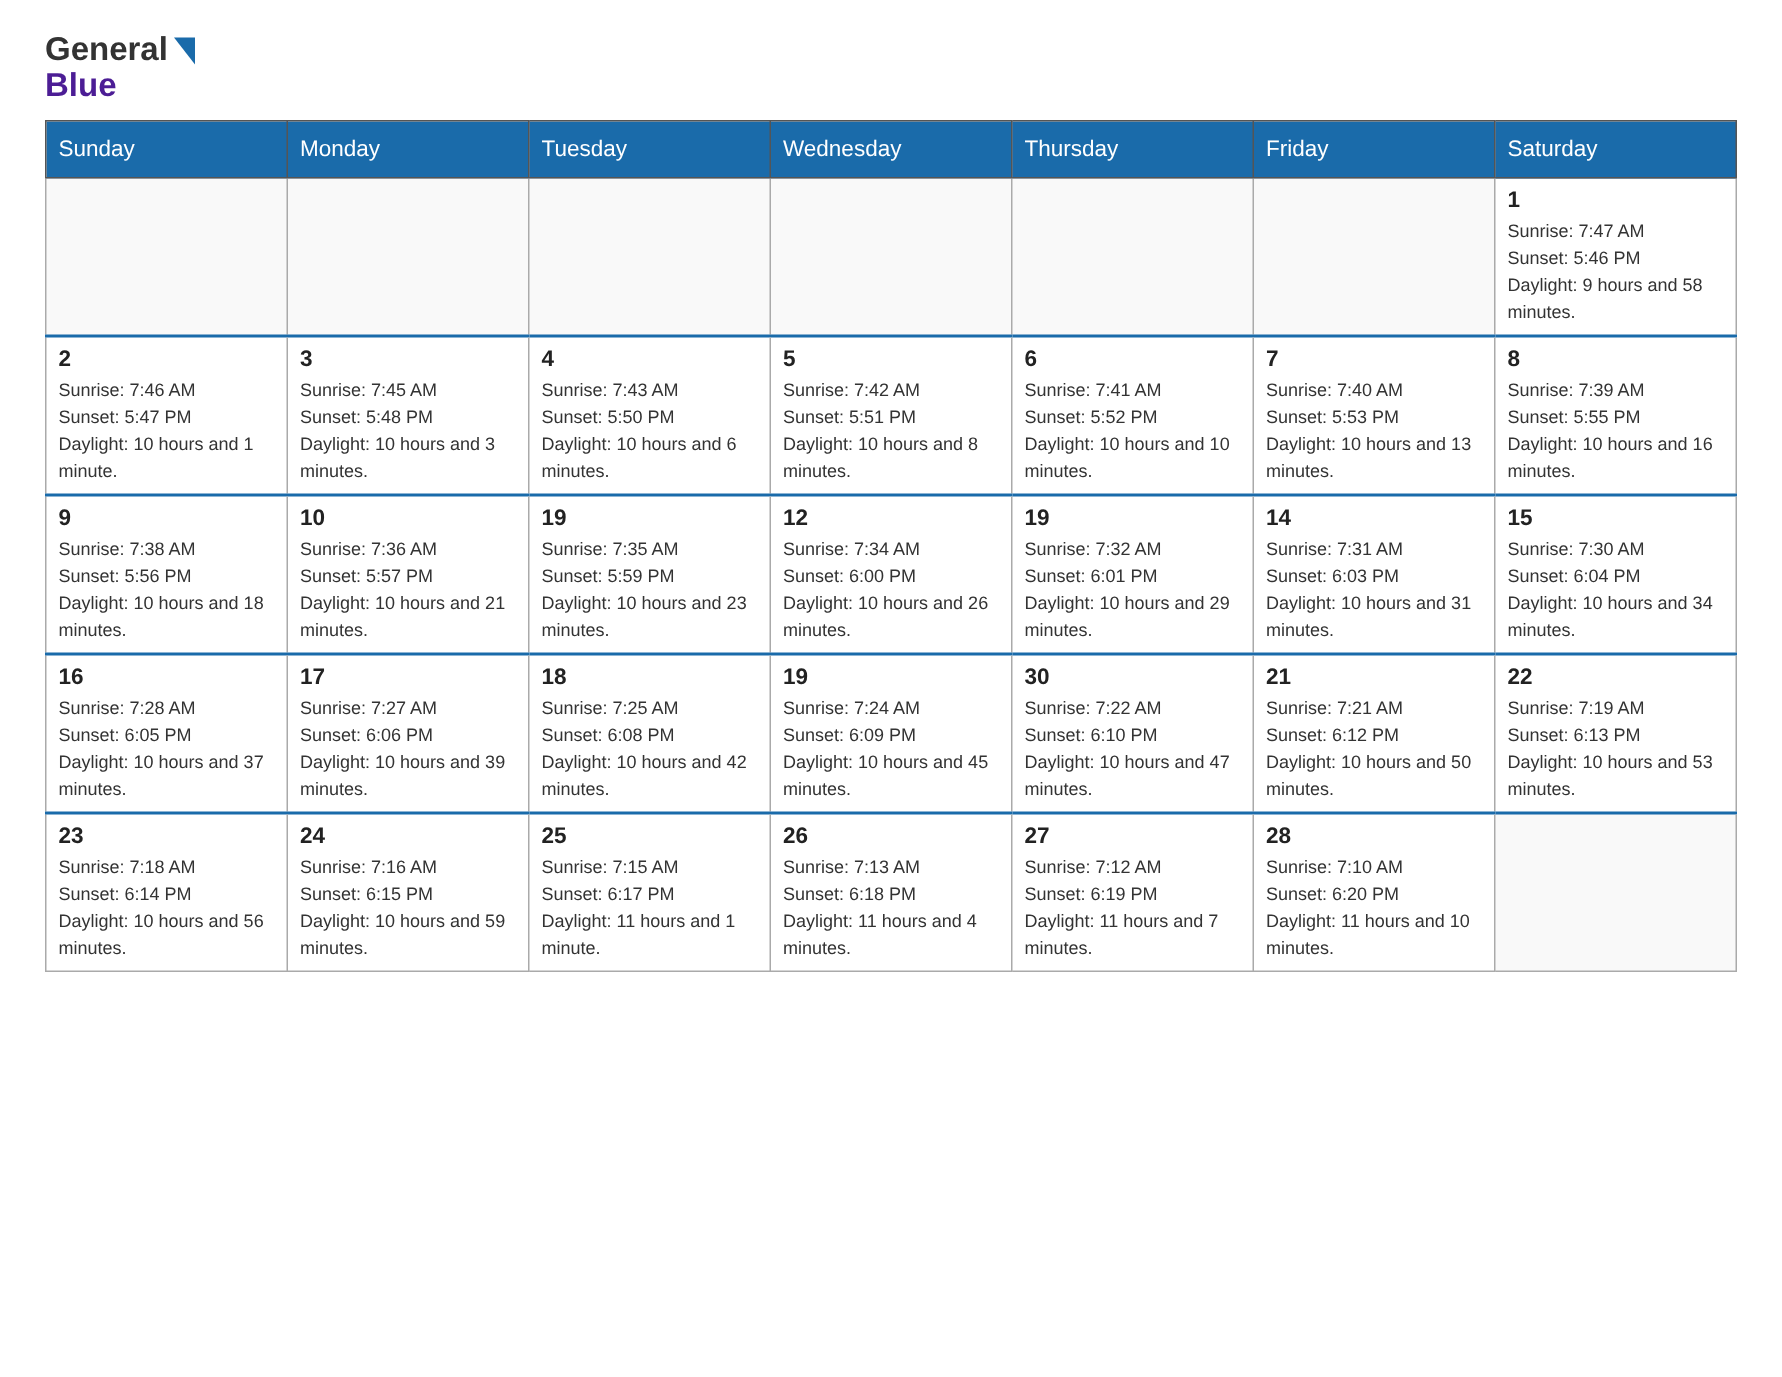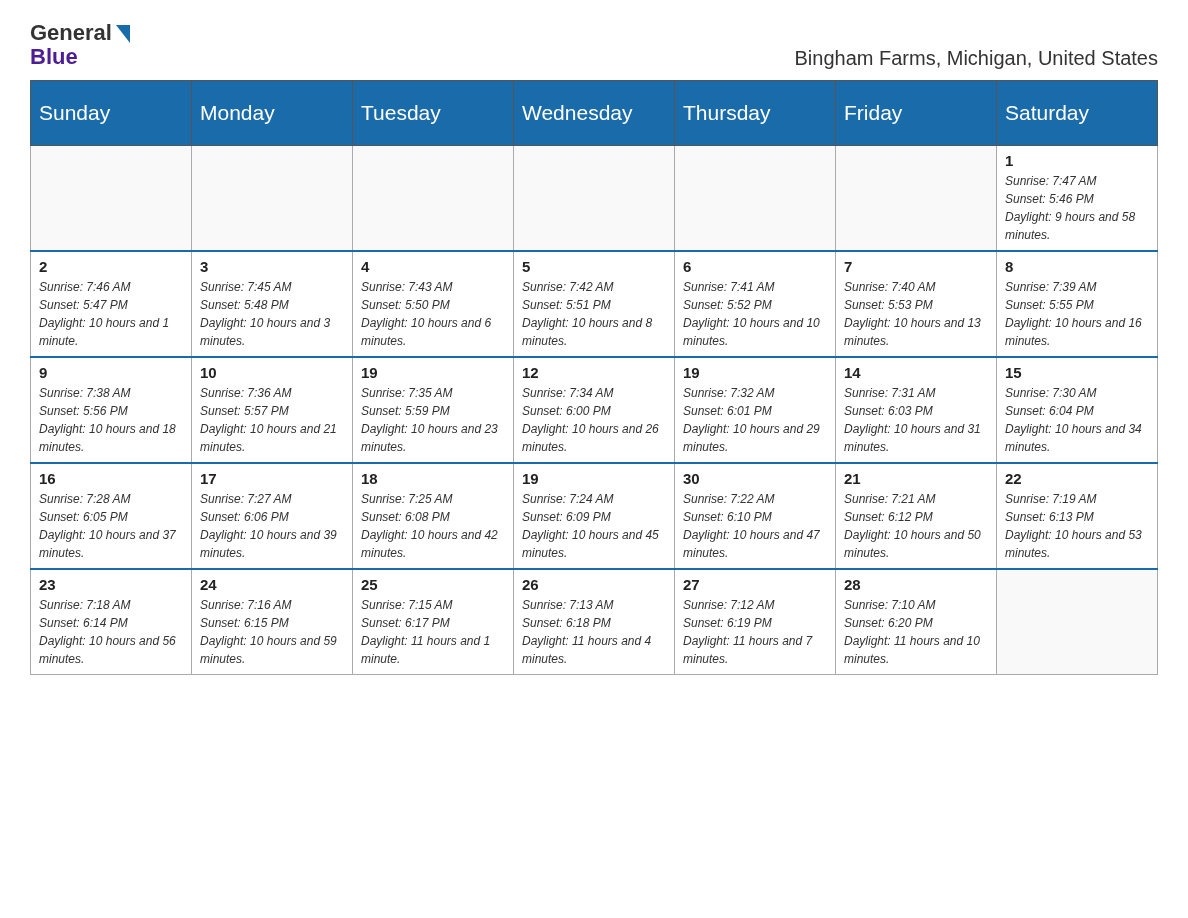--- a/index.html
+++ b/index.html
@@ -6,21 +6,21 @@
     body {
       font-family: Arial, sans-serif;
       background: #fff;
       padding: 20px 30px;
       width: 1188px;
       min-height: 918px;
     }
     .header {
       display: flex;
       justify-content: space-between;
-      align-items: flex-end;
+      align-items: flex-start;
       margin-bottom: 10px;
     }
     .logo {
       display: flex;
       flex-direction: column;
       align-items: flex-start;
     }
     .logo-top {
       display: flex;
       align-items: center;
@@ -60,22 +60,22 @@
       margin-top: 4px;
     }
     .calendar {
       width: 100%;
       border-collapse: collapse;
       border: 1px solid #555;
     }
     .calendar th {
       background-color: #1a6baa;
       color: #fff;
-      padding: 20px 8px;
-      font-size: 21px;
+      padding: 10px 8px;
+      font-size: 15px;
       font-weight: normal;
       text-align: left;
       border: 1px solid #555;
     }
     .calendar td {
       vertical-align: top;
       padding: 6px 8px;
       border: 1px solid #aaa;
       width: 14.28%;
       min-height: 100px;
@@ -85,42 +85,40 @@
     .day-number {
       font-size: 15px;
       font-weight: bold;
       color: #222;
       margin-bottom: 3px;
     }
     .day-info {
       font-size: 12px;
       color: #333;
       line-height: 1.5;
-      font-style: italic;
     }
     .empty-cell {
       background: #f9f9f9;
     }
     .row-divider td {
       border-top: 2px solid #1a6baa;
     }
   </style>
 </head>
 <body>
 
 <div class="header">
   <div class="logo">
     <div class="logo-top">
       <span class="logo-general">General</span>
       <div class="logo-arrow"></div>
     </div>
     <span class="logo-blue">Blue</span>
   </div>
   <div class="title-section">
-    <div class="location-title">Bingham Farms, Michigan, United States</div>
   </div>
 </div>
 
 <table class="calendar">
   <thead>
     <tr>
       <th><span>Sunday</span></th>
       <th><span>Monday</span></th>
       <th><span>Tuesday</span></th>
       <th><span>Wednesday</span></th>

